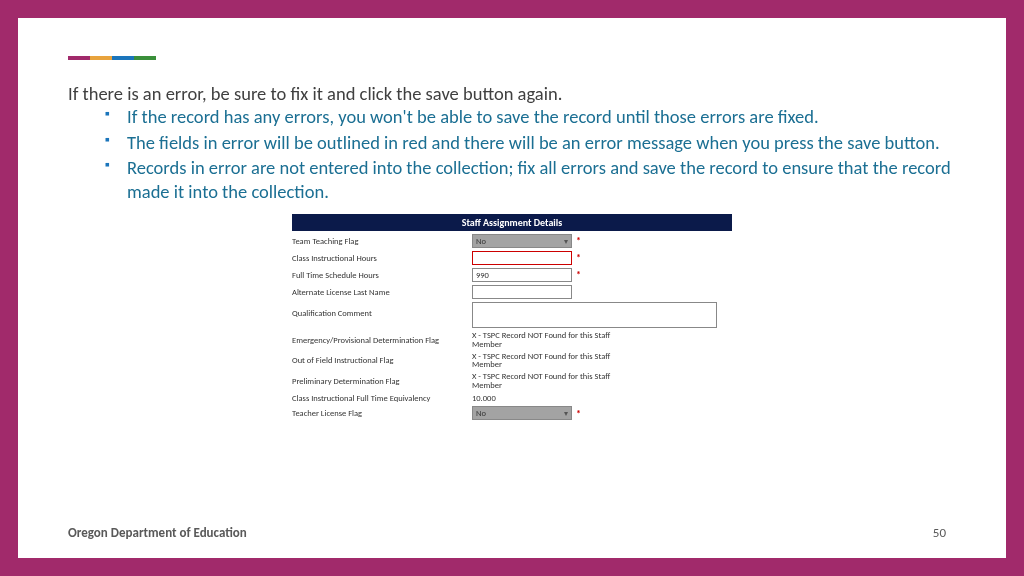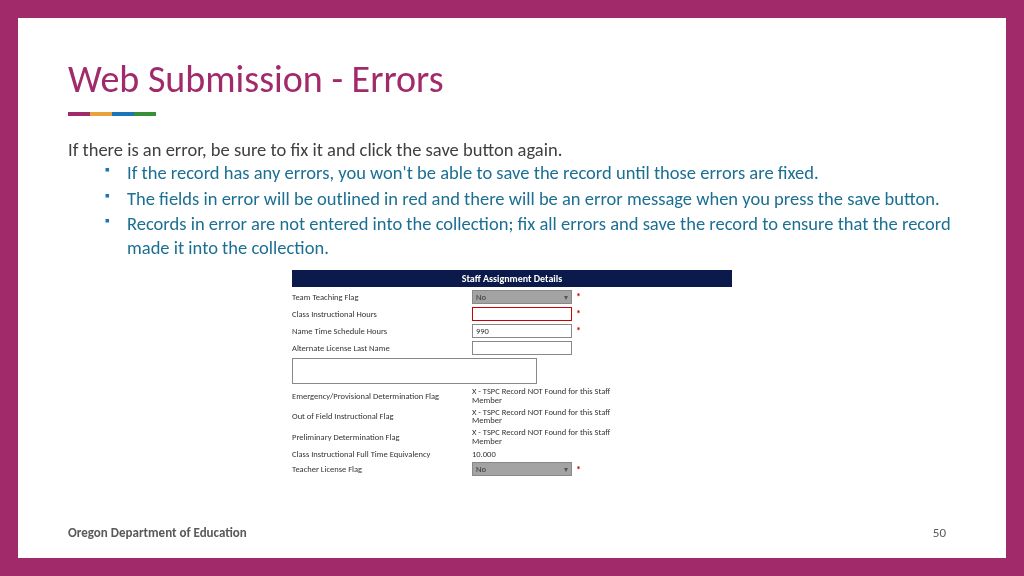--- a/index.html
+++ b/index.html
@@ -57,21 +57,20 @@
   .ta { width: 245px; height: 26px; border: 1px solid #888; background:#fff;}
   .req { color: #c00; font-weight:bold; margin-left:4px; font-size:10px;}
   .static-val { font-size:8.5px; color:#333; max-width:150px; line-height:1.05;}
 </style>
 </head>
 <body>
 
 <div class="outer-frame">
   <div class="slide">
 
-    <h1 class="title">Web Submission - Errors</h1>
     <div class="accent">
       <div class="seg1"></div>
         <div class="seg2"></div>
         <div class="seg3"></div>
         <div class="seg4"></div>
     </div>
 
     <p class="intro">If there is an error, be sure to fix it and click the save button again.</p>
 
     <ul class="bullets">
@@ -93,35 +92,36 @@
 
       <div class="form-row">
         <div class="lbl">Class Instructional Hours</div>
         <div class="ctl">
           <div class="inp inp-s inp-err"></div>
           <span class="req">*</span>
         </div>
       </div>
 
       <div class="form-row">
-        <div class="lbl">Name Time Schedule Hours</div>
+        <div class="lbl">Full Time Schedule Hours</div>
         <div class="ctl">
           <div class="inp inp-s">990</div>
           <span class="req">*</span>
         </div>
       </div>
 
       <div class="form-row">
         <div class="lbl">Alternate License Last Name</div>
         <div class="ctl">
           <div class="inp inp-s"></div>
         </div>
       </div>
 
       <div class="form-row" style="align-items:flex-start;">
+        <div class="lbl" style="padding-top:6px;">Qualification Comment</div>
         <div class="ctl">
           <div class="ta"></div>
         </div>
       </div>
 
       <div class="form-row">
         <div class="lbl">Emergency/Provisional Determination Flag</div>
         <div class="ctl">
             <div class="static-val">X - TSPC Record NOT Found for this Staff Member</div>
           </div>

